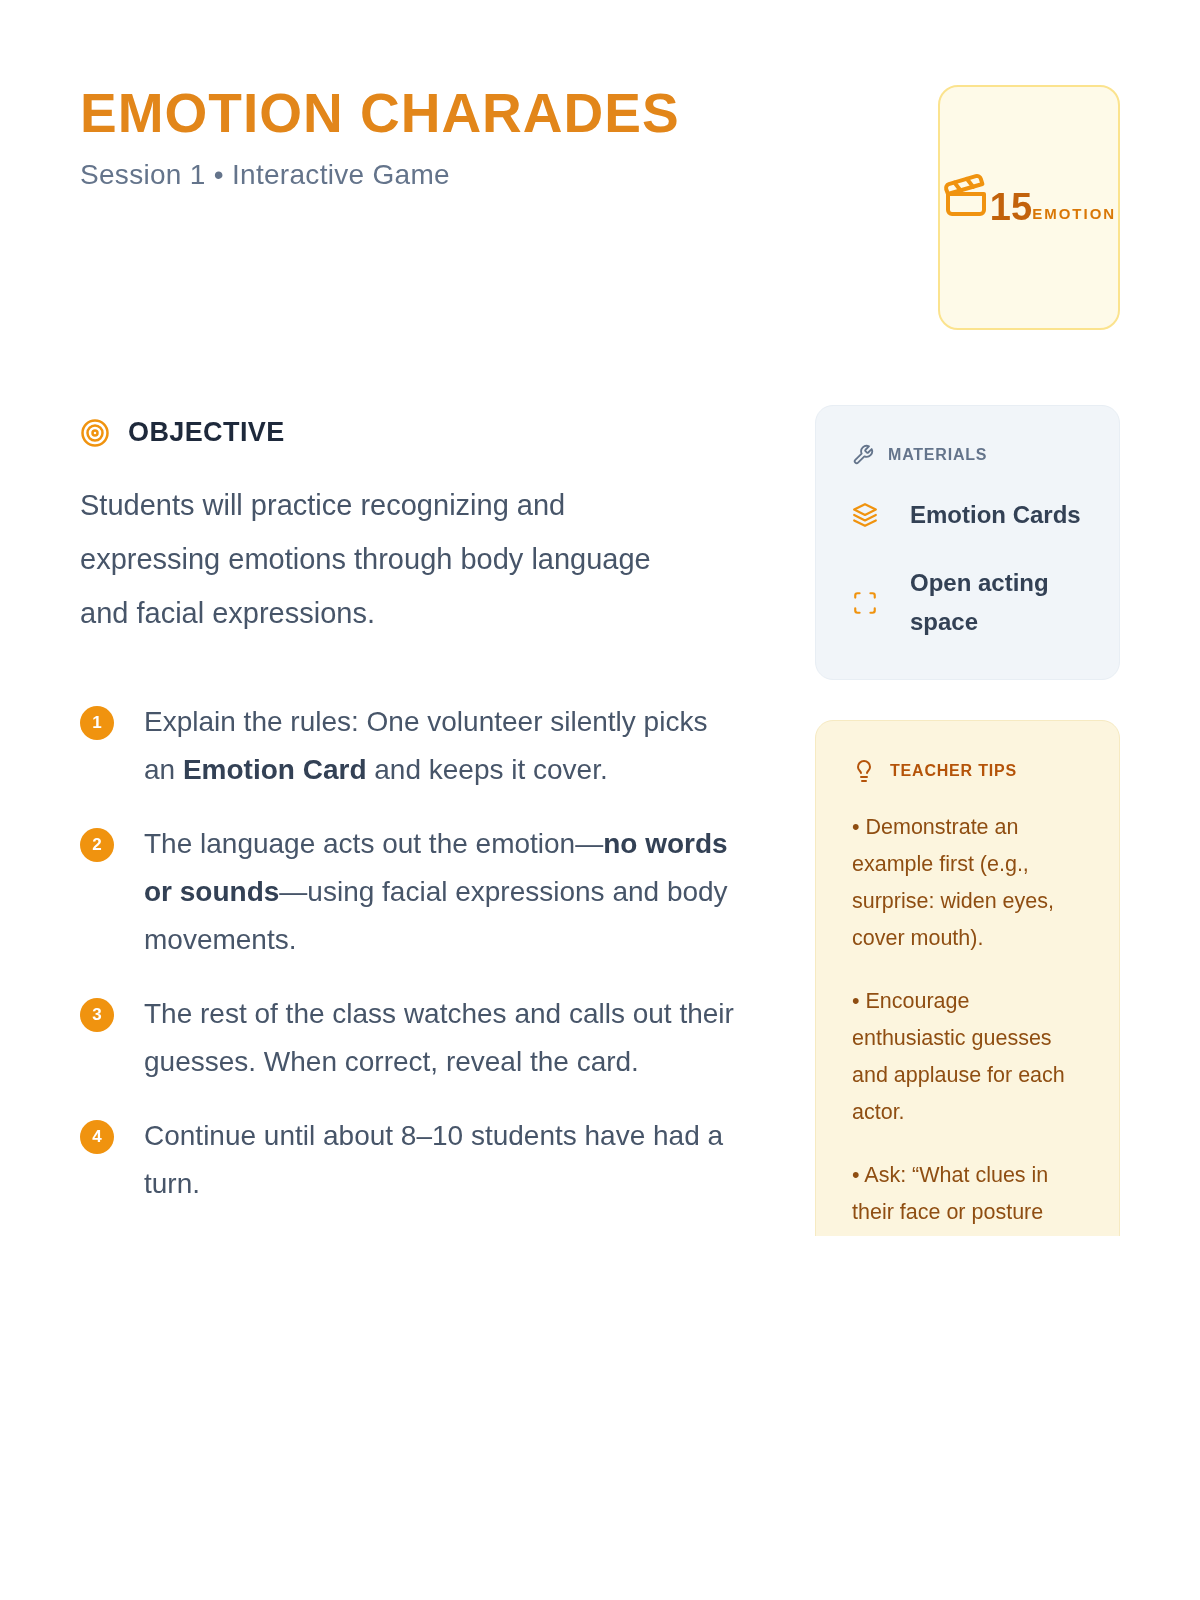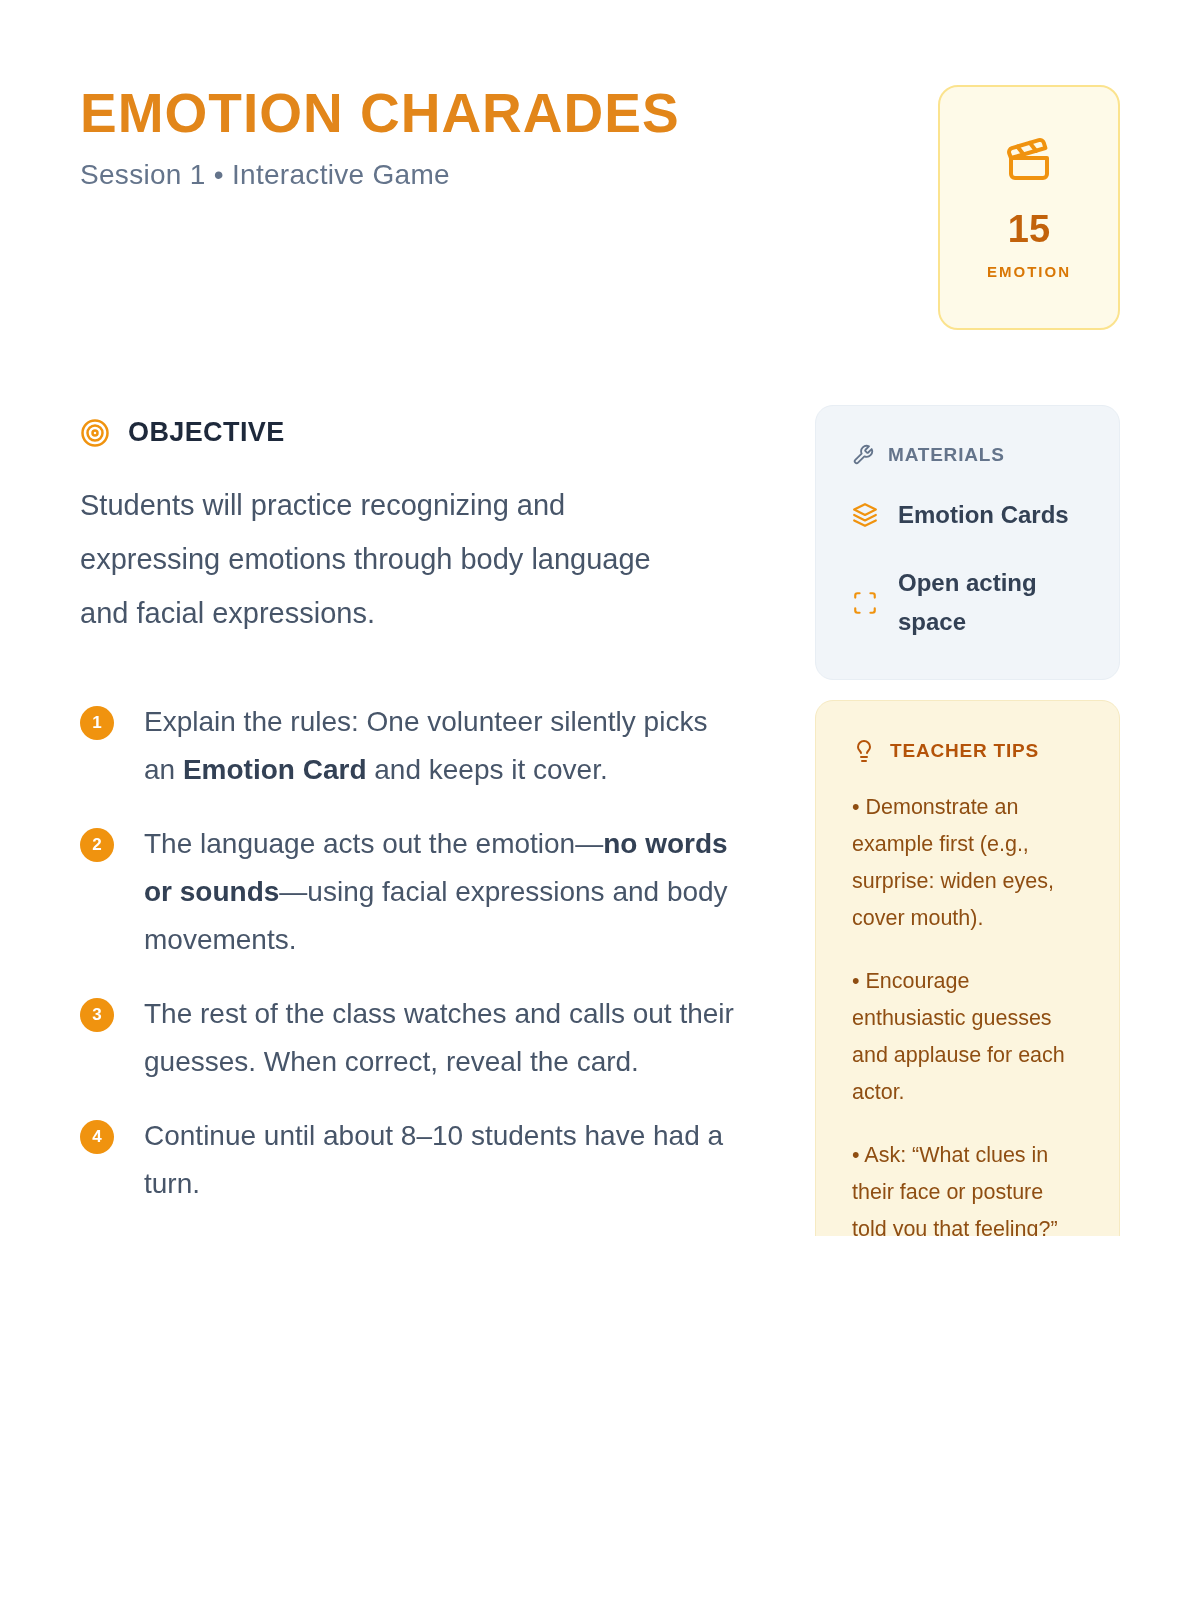--- a/index.html
+++ b/index.html
@@ -34,21 +34,21 @@
     font-weight: 500;
     letter-spacing: .3px;
     color: var(--subtitle-gray, #64748B);
   }
   .duration-card {
     width: 182px;
     min-height: 245px;
     background: var(--duration-card-bg, #FEFAE8);
     border: 2px solid var(--duration-card-border, #FBE38E);
     border-radius: 20px;
-    display: flex; flex-direction: column; align-items: center; justify-content: center;
+    display: flex; flex-direction: row; align-items: center; justify-content: center;
     text-align: center;
     flex: 0 0 auto;
   }
   .duration-card .icon { color: var(--accent-orange, #F0930F); margin-bottom: 24px; }
   .duration-value { font-size: 38px; font-weight: 700; color: var(--duration-value-color, #C2620B); }
   .duration-unit { margin-top: 12px; font-size: 15px; font-weight: 700; letter-spacing: 2px; color: var(--duration-unit-color, #D97706); }
 
   
   .columns { display: flex; justify-content: space-between; margin-top: 75px; }
   .main-col { width: 660px; }
@@ -83,34 +83,34 @@
 
   
   .materials-card {
     background: var(--materials-bg, #F1F5F9);
     border: 1px solid var(--materials-border, #E8EEF4);
     border-radius: 18px;
     padding: 38px 36px;
   }
   .card-heading {
     display: flex; align-items: center; gap: 14px;
-    font-size: 19px; font-weight: 700; letter-spacing: .8px;
+    font-size: 16px; font-weight: 700; letter-spacing: .8px;
   }
   .materials-card .card-heading { color: var(--materials-heading, #64748B); }
   .card-heading .icon { flex: 0 0 auto; }
   .material-item {
-    display: flex; align-items: center; gap: 20px;
+    display: flex; align-items: center; gap: 32px;
     margin-top: 30px;
     font-size: 24px; font-weight: 600; line-height: 1.6;
     color: var(--materials-item-text, #334155);
   }
   .material-item .icon { color: var(--accent-orange, #F0930F); flex: 0 0 auto; }
 
   .tips-card {
-    margin-top: 20px;
+    margin-top: 40px;
     background: var(--tips-bg, #FCF5DE);
     border: 1px solid var(--tips-border, #F6EAC2);
     border-radius: 18px;
     padding: 38px 36px;
   }
   .tips-card .card-heading { color: var(--tips-heading, #B45309); }
   .tips-card .card-heading .icon { color: var(--tips-heading, #B45309); }
   .tip { margin-top: 26px; font-size: 21.5px; line-height: 37px; color: var(--tips-text, #8F4E12); }
 
   

